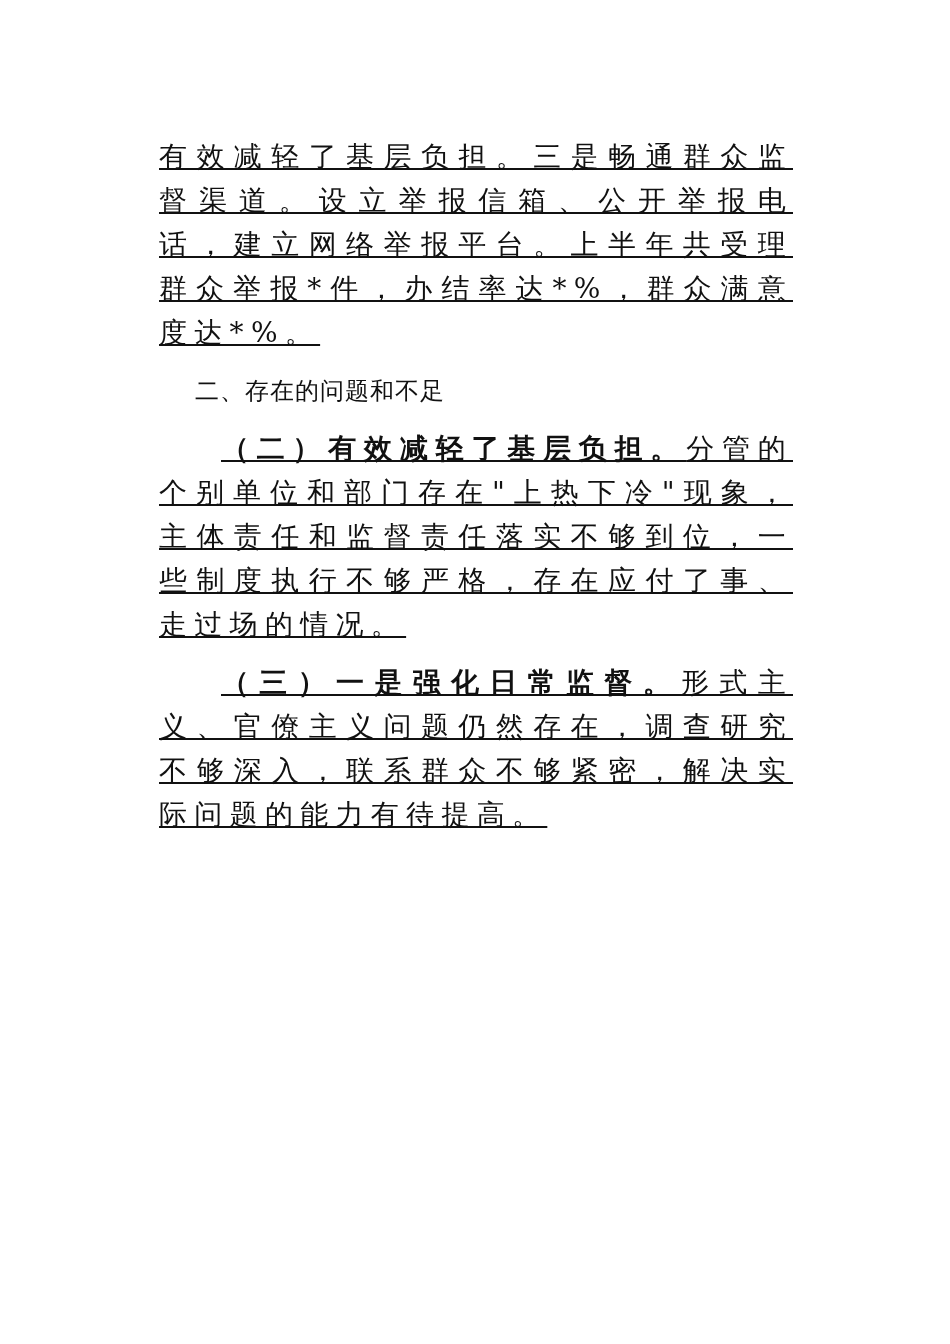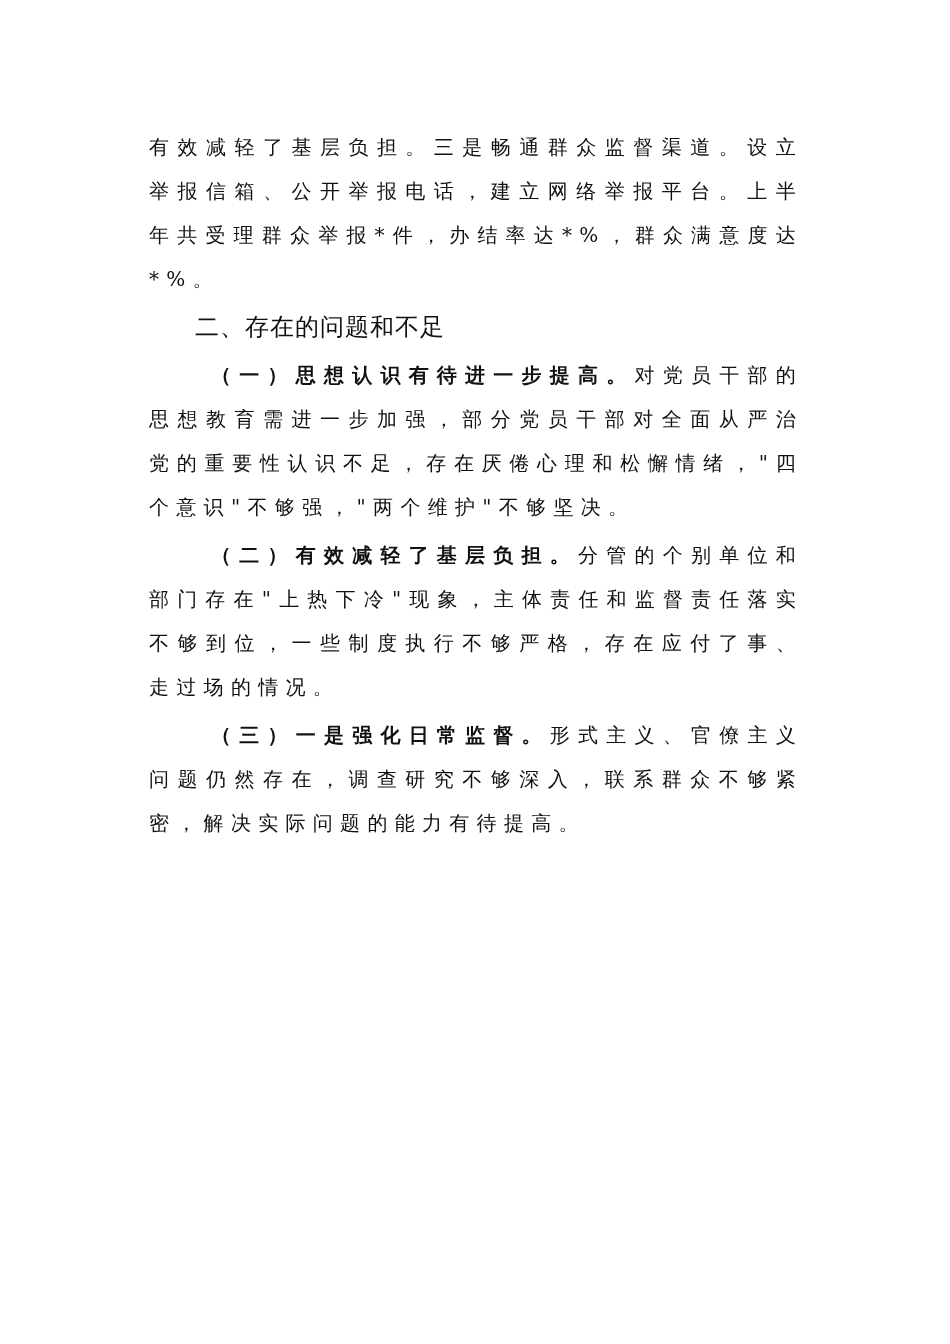--- a/index.html
+++ b/index.html
@@ -15,28 +15,29 @@
       font-family: "DejaVu Serif", "Liberation Serif", serif;
       color: #111111;
     }
     .page {
       position: absolute;
       left: 145px;
       top: 121px;
       width: 662px;
     }
     .para {
-      margin: 4px;
-      font-size: 20px;
+      margin: 14px;
+      font-size: 28px;
       line-height: 44px;
       letter-spacing: 7.3px;
       text-align: justify;
       text-justify: inter-character;
       word-break: break-all;
       white-space: normal;
+      text-decoration: underline;
     }
     .para.indent {
       text-indent: 62px;
     }
     .para .lead {
       font-weight: bold;
     }
     .section-heading {
       margin: 0;
       font-family: "DejaVu Sans", "Liberation Sans", sans-serif;
@@ -52,23 +53,20 @@
 
 <div class="page">
 
   <p class="para">
     <span>有效减轻了基层负担。三是畅通群众监督渠道。设立举报信箱、公开举报电话，建立网络举报平台。上半年共受理群众举报*件，办结率达*%，群众满意度达*%。</span>
   </p>
 
 
   <h2 class="section-heading">二、存在的问题和不足</h2>
 
-  <p class="para indent">
-    <span class="lead">（一）思想认识有待进一步提高。</span><span>对党员干部的思想教育需进一步加强，部分党员干部对全面从严治党的重要性认识不足，存在厌倦心理和松懈情绪，"四个意识"不够强，"两个维护"不够坚决。</span>
-  </p>
 
   <p class="para indent">
     <span class="lead">（二）有效减轻了基层负担。</span><span>分管的个别单位和部门存在"上热下冷"现象，主体责任和监督责任落实不够到位，一些制度执行不够严格，存在应付了事、走过场的情况。</span>
   </p>
 
   <p class="para indent">
     <span class="lead">（三）一是强化日常监督。</span><span>形式主义、官僚主义问题仍然存在，调查研究不够深入，联系群众不够紧密，解决实际问题的能力有待提高。</span>
   </p>
 
 </div>

